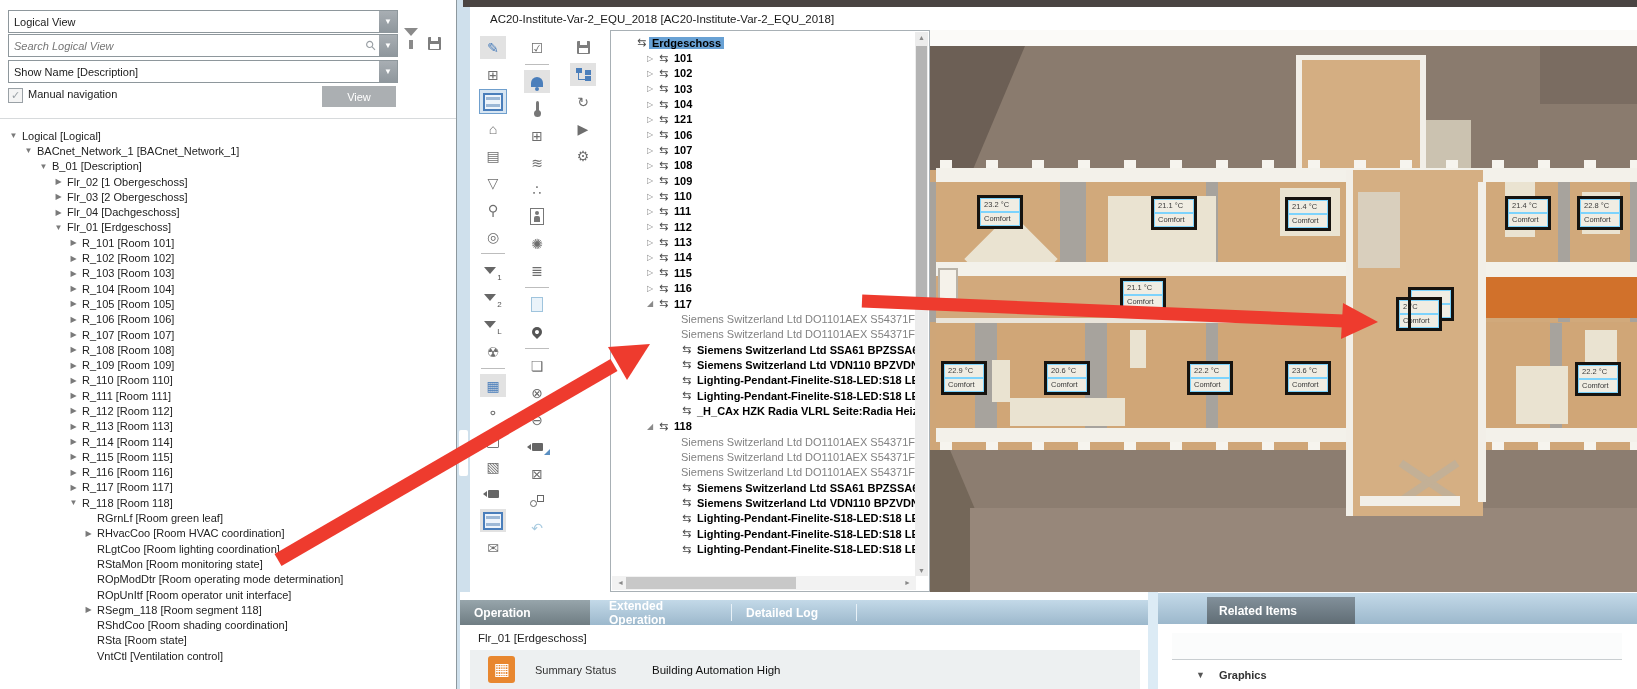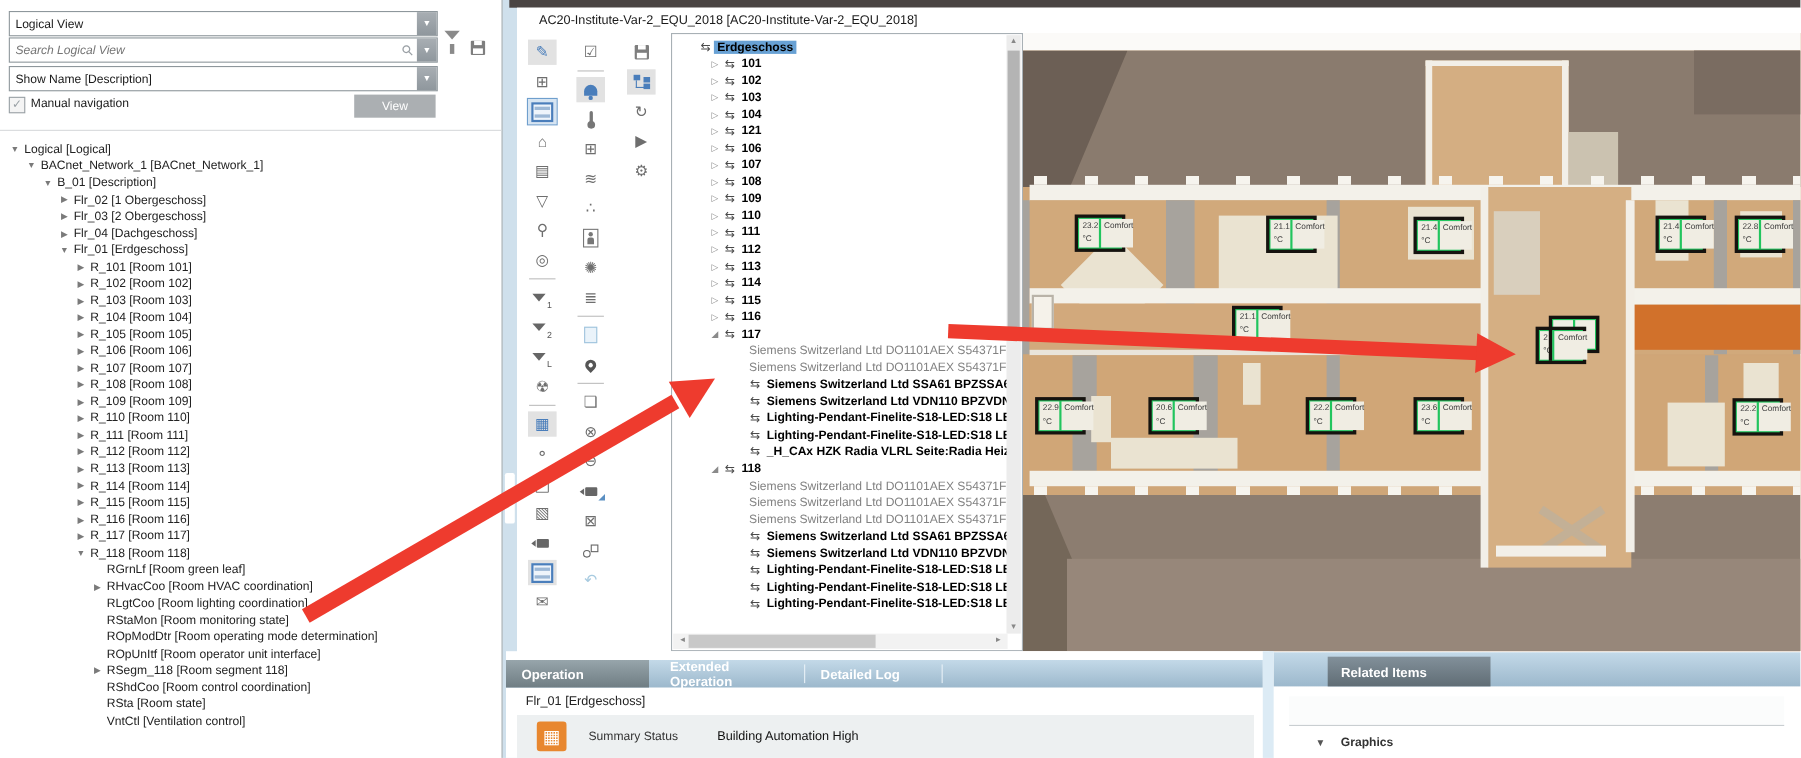--- a/index.html
+++ b/index.html
@@ -84,21 +84,21 @@
   .drow .dlbl.sel{background:#68a1d4;font-weight:bold;color:#000;}
   #dv-scroll{position:absolute;right:1px;top:1px;width:13px;height:544px;background:#ececec;}
   #dv-thumb{position:absolute;left:1px;top:14px;width:11px;height:255px;background:#b4b4b4;}
   .scr-arr{position:absolute;width:13px;text-align:center;font-size:7px;color:#888;}
   #dh-scroll{position:absolute;left:1px;bottom:1px;width:304px;height:14px;background:#f2f2f2;}
   #dh-thumb{position:absolute;left:14px;top:1px;width:170px;height:12px;background:#c8c8c8;}
   
   #floorplan{left:930px;top:30px;width:707px;height:562px;background:#cfa678;overflow:hidden;}
   .fp{position:absolute;}
   .temp-widget{position:absolute;width:46px;height:34px;background:#16130f;padding:3px;box-sizing:border-box;}
-  .tw-in{width:100%;height:100%;background:#22c55e;display:flex;flex-direction:row;}
+  .tw-in{width:100%;height:100%;background:#7dd3fc;display:flex;flex-direction:column;}
   .tw-val,.tw-lbl{flex:1;background:#f0ede3;margin:1px;font-size:7.5px;line-height:12px;padding-left:3px;color:#3a3a3a;}
   
   #bottom-left{left:460px;top:592px;width:688px;height:97px;background:#fff;padding-left:6px;}
   #tabstrip{position:absolute;left:0;top:8px;width:688px;height:25px;background:linear-gradient(#c3d9e8,#9cb8cc);display:flex;align-items:stretch;}
   .tab{display:flex;align-items:center;padding:0 14px;color:#fff;font-weight:bold;font-size:12px;}
   .tab.active{background:linear-gradient(#97a5ab,#6f7d83);width:102px;}
   .tabdiv{width:1px;background:#e8f1f7;margin:4px 0;}
   #ctx-line{position:absolute;left:18px;top:40px;font-size:11.5px;color:#222;}
   #status-row{position:absolute;left:10px;top:58px;width:670px;height:39px;background:#edf0f1;display:flex;align-items:center;}
   #status-icon{width:27px;height:27px;background:#e8872f;border-radius:3px;margin-left:18px;color:#fff;font-size:17px;display:flex;align-items:center;justify-content:center;}
@@ -266,21 +266,21 @@
         <div class="lrow" style="padding-left: 83px;">
           <span class="arr"></span>
           <span class="lbl">ROpUnItf [Room operator unit interface]</span>
         </div>
         <div class="lrow" style="padding-left: 83px;">
           <span class="arr">▶</span>
           <span class="lbl">RSegm_118 [Room segment 118]</span>
         </div>
         <div class="lrow" style="padding-left: 83px;">
           <span class="arr"></span>
-          <span class="lbl">RShdCoo [Room control coordination]</span>
+          <span class="lbl">RShdCoo [Room shading coordination]</span>
         </div>
         <div class="lrow" style="padding-left: 83px;">
           <span class="arr"></span>
           <span class="lbl">RSta [Room state]</span>
         </div>
         <div class="lrow" style="padding-left: 83px;">
           <span class="arr"></span>
           <span class="lbl">VntCtl [Ventilation control]</span>
         </div>
       </div>

